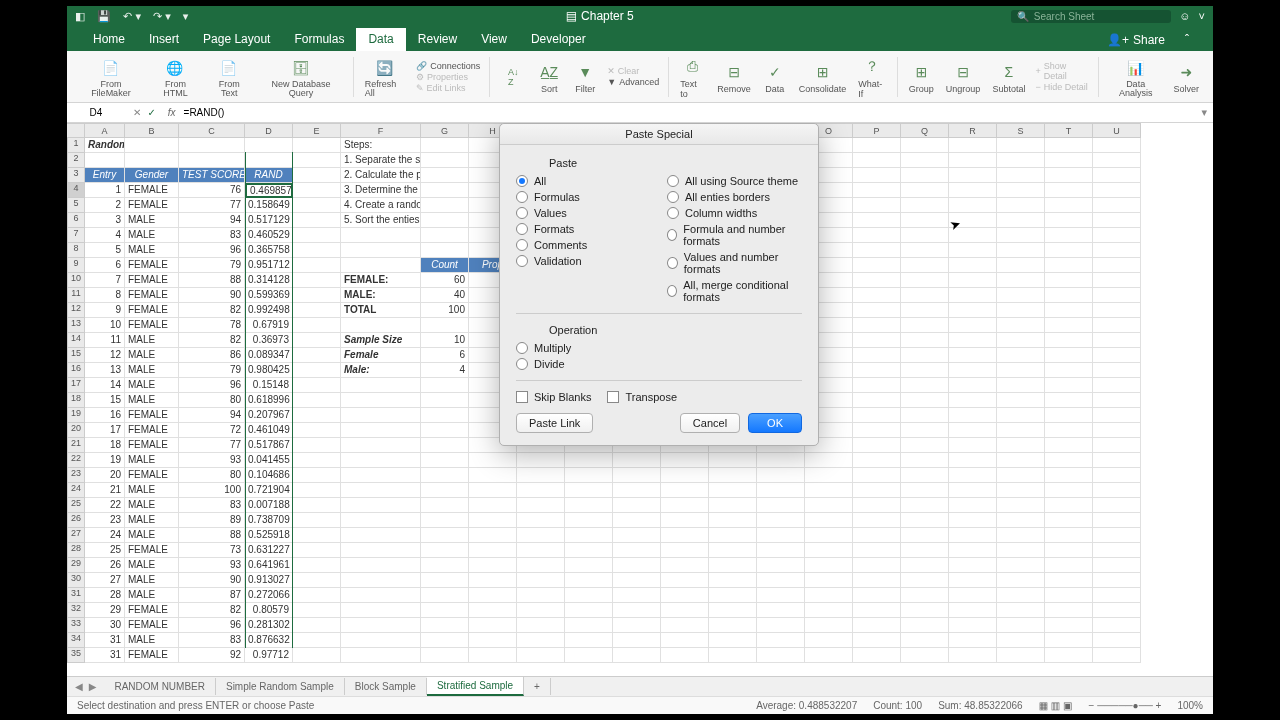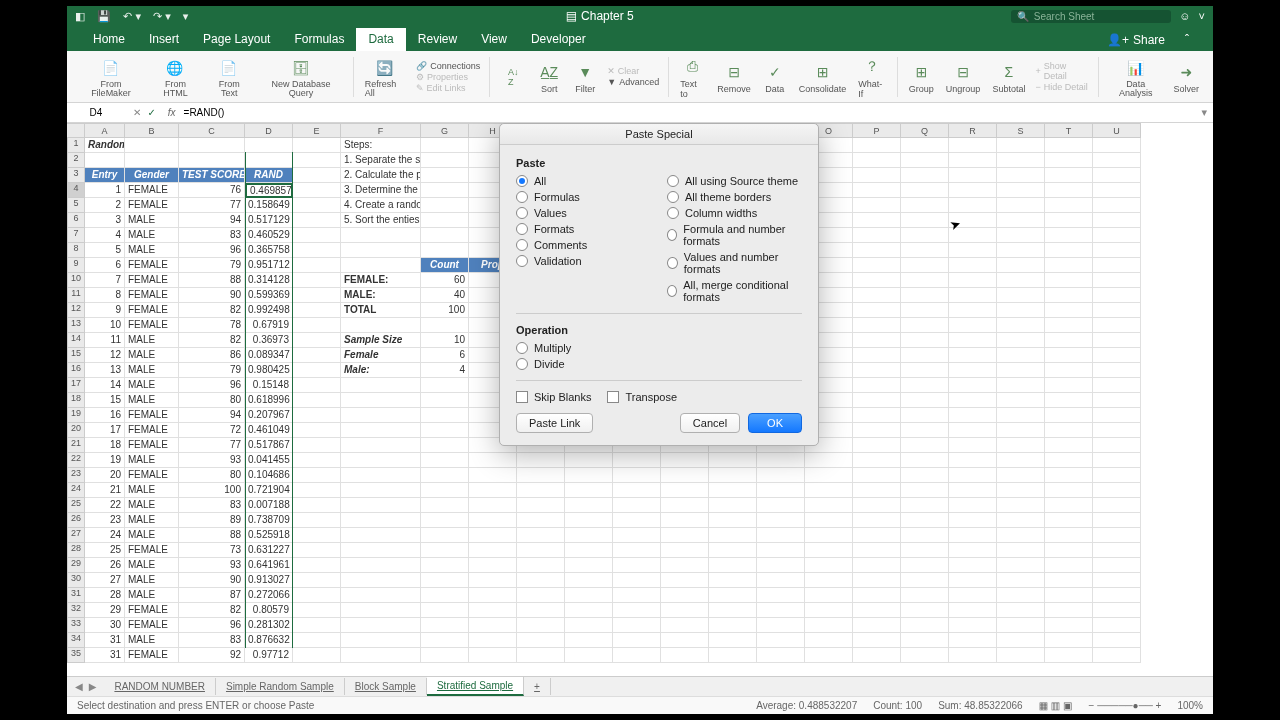--- a/index.html
+++ b/index.html
@@ -29,33 +29,33 @@
 .finput { flex:1; padding:0 4px; font-size:10px; }
 .sheet { flex:1; background:#fff; overflow:hidden; position:relative; }
 .grid { display:grid; grid-template-columns:18px 40px 54px 66px 48px 48px 80px 48px 48px repeat(13,48px); font-size:10px; color:#333; }
 .ch { background:#eaeaea; border:1px solid #ccc; border-left:none; text-align:center; height:15px; line-height:14px; font-size:9px; color:#555; }
 .rh { background:#eaeaea; border:1px solid #ccc; border-top:none; text-align:center; font-size:9px; color:#555; }
 .rh.sel { background:#d0d0d0; }
 .cell { border-right:1px solid #e0e0e0; border-bottom:1px solid #e0e0e0; padding:0 3px; height:15px; line-height:14px; overflow:hidden; white-space:nowrap; }
 .cell.r { text-align:right; }
 .cell.b { font-weight:bold; }
 .cell.i { font-style:italic; }
-.cell.hdr { background:#4f81bd; color:#fff; font-weight:bold; text-align:center; font-style:italic; }
+.cell.hdr { background:#4f81bd; color:#fff; font-weight:normal; text-align:center; font-style:italic; }
 .cell.sel { border:2px solid #1e6b3f; height:15px; line-height:12px; }
 .selcol { position:absolute; left:178px; top:29px; width:48px; height:496px; border-left:1px solid #1e6b3f; border-right:1px solid #1e6b3f; pointer-events:none; }
 .tabbar { height:20px; background:#f0f0f0; border-top:1px solid #ccc; display:flex; align-items:center; font-size:10px; }
 .tabbar .nav { padding:0 8px; color:#888; display:flex; gap:6px; }
-.stab { padding:3px 10px; border-right:1px solid #ccc; cursor:pointer; color:#666;text-decoration:underline; }
+.stab { padding:3px 10px; border-right:1px solid #ccc; cursor:pointer; color:#666; }
 .stab.active { background:#fff; color:#1e6b3f; border-bottom:2px solid #1e6b3f; font-weight:500; }
 .status { height:18px; background:#f9f9f9; border-top:1px solid #ddd; display:flex; align-items:center; font-size:10px; color:#666; padding:0 10px; gap:16px; }
 .status .msg { flex:1; }
 .dialog { position:absolute; left:432px; top:0px; width:320px; background:#ececec; border:1px solid #b0b0b0; box-shadow:0 8px 30px rgba(0,0,0,.3); font-size:11px; color:#222; border-radius:5px; }
 .dlg-title { text-align:center; padding:4px; font-size:11px; background:linear-gradient(#f5f5f5,#e8e8e8); border-bottom:1px solid #ccc; border-radius:5px 5px 0 0; }
 .dlg-body { padding:12px 16px; }
-.dlg-sec { font-weight:700; margin-bottom:6px; }
+.dlg-sec { font-weight:400; margin-bottom:6px;margin-left:33px; }
 .dlg-cols { display:flex; gap:16px; }
 .dlg-col { flex:1; display:flex; flex-direction:column; gap:4px; }
 .radio,.check { display:flex; align-items:center; gap:6px; font-size:11px; cursor:pointer; }
 .radio-dot { width:12px; height:12px; border:1px solid #888; border-radius:50%; display:flex; align-items:center; justify-content:center; background:#fff; }
 .radio-dot.on::after { content:""; width:6px; height:6px; background:#1478ff; border-radius:50%; }
 .check-box { width:12px; height:12px; border:1px solid #888; background:#fff; }
 .dlg-hr { height:1px; background:#ccc; margin:10px 0; }
 .dlg-btns { display:flex; justify-content:space-between; align-items:center; margin-top:10px; }
 .btn { padding:3px 12px; border:1px solid #b0b0b0; border-radius:4px; background:linear-gradient(#fff,#f0f0f0); font-size:11px; cursor:pointer; }
 .btn.primary { background:linear-gradient(#4aa0ff,#1478ff); color:#fff; border-color:#1168e0; padding:3px 18px; }
@@ -1035,21 +1035,21 @@
                 <span>Validation</span>
               </div>
             </div>
           <div class="dlg-col" id="pcol2">
               <div class="radio">
                 <div class="radio-dot"></div>
                 <span>All using Source theme</span>
               </div>
               <div class="radio">
                 <div class="radio-dot"></div>
-                <span>All theme borders</span>
+                <span>All enties borders</span>
               </div>
               <div class="radio">
                 <div class="radio-dot"></div>
                 <span>Column widths</span>
               </div>
               <div class="radio">
                 <div class="radio-dot"></div>
                 <span>Formula and number formats</span>
               </div>
               <div class="radio">

